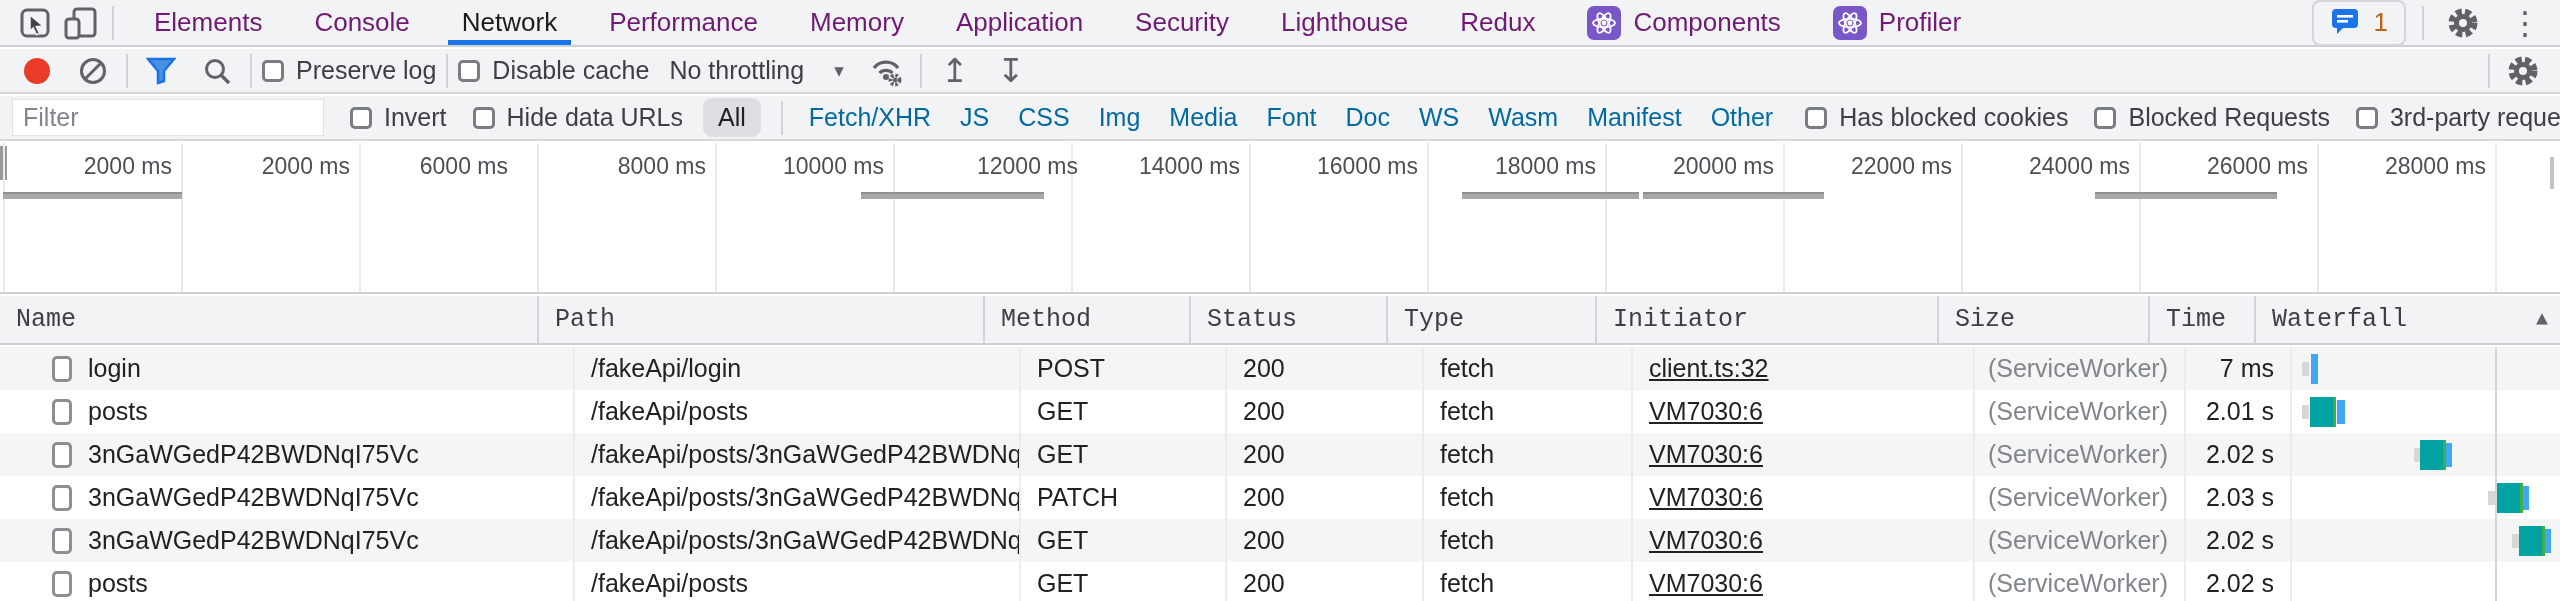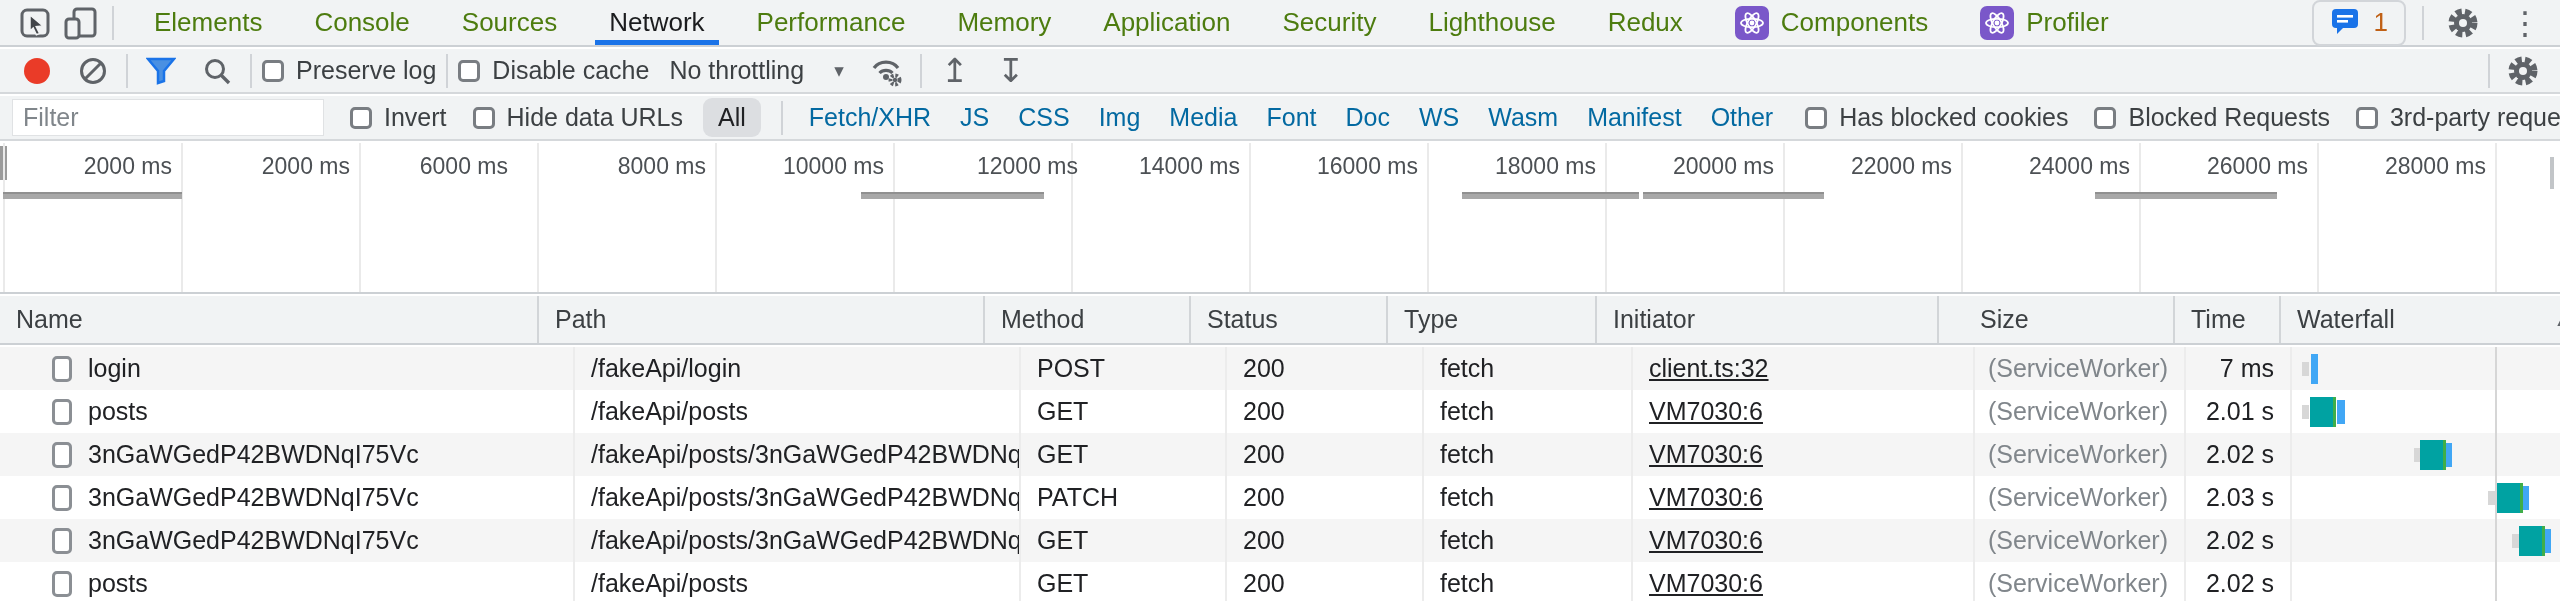--- a/index.html
+++ b/index.html
@@ -12,21 +12,21 @@
   .vdiv { width:2px; height:34px; background:#d0d3d7; flex:0 0 auto; }
 
   
   .tabbar {
     position:absolute; top:0; left:0; right:0; height:47px;
     background:#f1f3f4; border-bottom:2px solid #ccd0d4;
     display:flex; align-items:center; padding:0 12px;
   }
   .icon-btn { width:46px; height:43px; display:flex; align-items:center; justify-content:center; flex:0 0 auto; cursor:pointer; }
   .tabs { display:flex; height:100%; margin-left:14px; }
-  .tab { position:relative; display:flex; align-items:center; gap:12px; padding:0 26px; font-size:26px; color:#4d7c0f; cursor:pointer; white-space:nowrap; }
+  .tab { position:relative; display:flex; align-items:center; gap:12px; padding:0 26px; font-size:26px; color:#701a75; cursor:pointer; white-space:nowrap; }
   .tab.active { color:#1b1c1e; }
   .tab.active::after { content:""; position:absolute; left:12px; right:12px; bottom:0; height:5px; background:#1a73e8; }
   .react-badge { width:34px; height:34px; border-radius:7px; background:#7a57c9; display:flex; align-items:center; justify-content:center; }
   .tabbar-right { margin-left:auto; display:flex; align-items:center; gap:16px; }
   .msg-badge { display:flex; align-items:center; gap:14px; border:2px solid #d2d5d9; border-radius:8px; padding:5px 16px; cursor:pointer; }
   .msg-count { font-size:26px; color:#c06015; }
   .dots { font-size:32px; color:#5f6368; line-height:1; }
 
   
   .toolbar {
@@ -57,21 +57,21 @@
   
   .overview { position:absolute; top:143px; left:0; right:0; height:151px; background:#fff; border-bottom:2px solid #ccd0d4; overflow:hidden; }
   .gl { position:absolute; top:0; bottom:0; width:2px; background:#eaeaea; }
   .rl { position:absolute; top:10px; font-size:23px; color:#4c5054; transform:translateX(-100%); white-space:nowrap; }
   .ob { position:absolute; top:49px; height:7px; background:#a8a8a8; border-top:2px solid #909090; }
   .ov-handle { position:absolute; left:0; top:3px; width:7px; height:34px; background:#9b9b9b; }
   .ov-scroll { position:absolute; right:6px; top:14px; width:4px; height:32px; background:#c2c5c8; }
 
   
   .thead { position:absolute; top:296px; left:0; right:0; height:49px; background:#f1f3f4; border-bottom:2px solid #ccd0d4; display:flex; }
-  .th { position:relative; display:flex; align-items:center; padding:8px 16px; font-size:25px; color:#3c4043; border-right:2px solid #d2d5d8; overflow:hidden; white-space:nowrap; cursor:pointer; }
+  .th { position:relative; display:flex; align-items:center; padding:8px 16px; font-size:25px; color:#3c4043; border-right:2px solid #d2d5d8; overflow:hidden; white-space:nowrap; cursor:pointer;font-family:Liberation Mono, monospace; }
   .th:last-child { border-right:none; }
   .sort-arrow { position:absolute; right:12px; font-size:20px; color:#5f6368; }
   .tbody { position:absolute; top:347px; left:0; right:0; bottom:0; overflow:hidden; }
   .row { display:flex; height:43px; background:#fff; cursor:pointer;padding-left:36px; }
   .row.odd { background:#f5f5f5; }
   .td { display:flex; align-items:center; padding:0 16px; font-size:25px; color:#202124; border-right:2px solid #ececec; overflow:hidden; white-space:nowrap; }
   .td.right { justify-content:flex-end; }
   .td.gray { color:#80868b; }
   .row-cbx { width:20px; height:26px; border:3px solid #8b8f94; border-radius:5px; background:#fff; margin-right:16px; flex:0 0 auto; }
   .init-link { color:#202124; text-decoration:underline; cursor:pointer; }
@@ -98,23 +98,20 @@
         <rect x="3" y="14" width="13" height="19" rx="3" fill="#f1f3f4" stroke="#5f6368" stroke-width="3"></rect>
       </svg>
     </div>
     <div class="vdiv" style="margin-left:8px;"></div>
     <div class="tabs" id="tabs">
         <div class="tab">
           <div>Elements</div>
         </div>
         <div class="tab">
           <div>Console</div>
-        </div>
-        <div class="tab">
-          <div>Sources</div>
         </div>
         <div class="tab active">
           <div>Network</div>
         </div>
         <div class="tab">
           <div>Performance</div>
         </div>
         <div class="tab">
           <div>Memory</div>
         </div>
@@ -326,21 +323,21 @@
       </div>
       <div class="th" style="width: 197px; flex: 0 0 197px;">
         <div>Status</div>
       </div>
       <div class="th" style="width: 209px; flex: 0 0 209px;">
         <div>Type</div>
       </div>
       <div class="th" style="width: 342px; flex: 0 0 342px;">
         <div>Initiator</div>
       </div>
-      <div class="th" style="width: 211px; flex: 0 0 211px; margin-left: 25px;">
+      <div class="th" style="width: 211px; flex: 0 0 211px;">
         <div>Size</div>
       </div>
       <div class="th" style="width: 106px; flex: 0 0 106px;">
         <div>Time</div>
       </div>
       <div class="th" style="width: 304px; flex: 0 0 304px;">
         <div>Waterfall</div>
         <div class="sort-arrow">▲</div>
       </div>
     </div>

